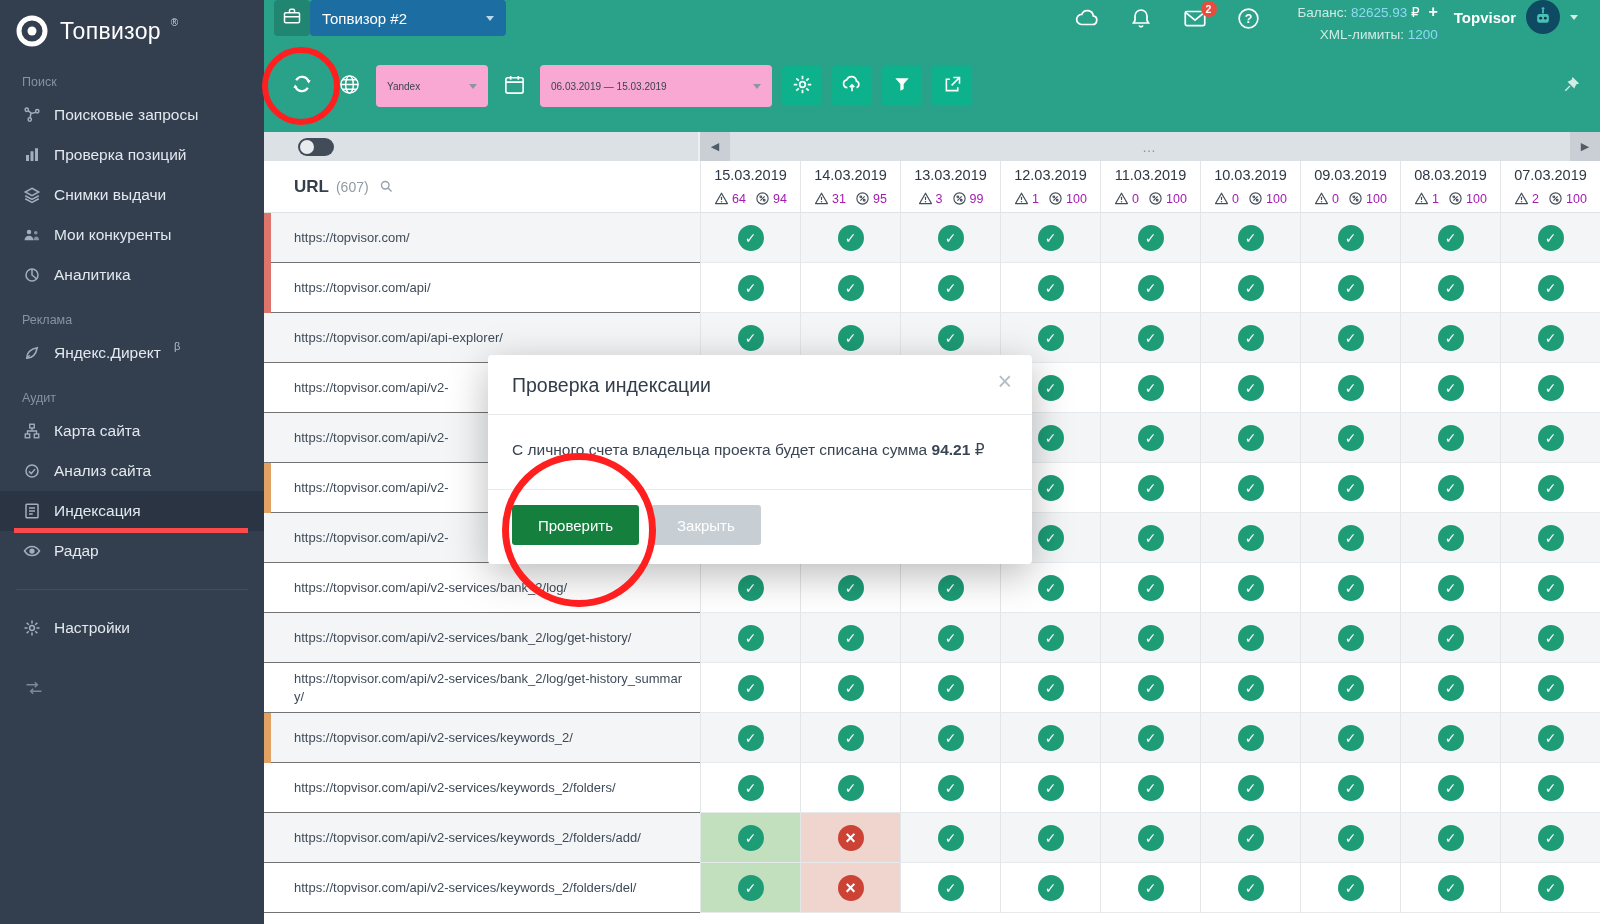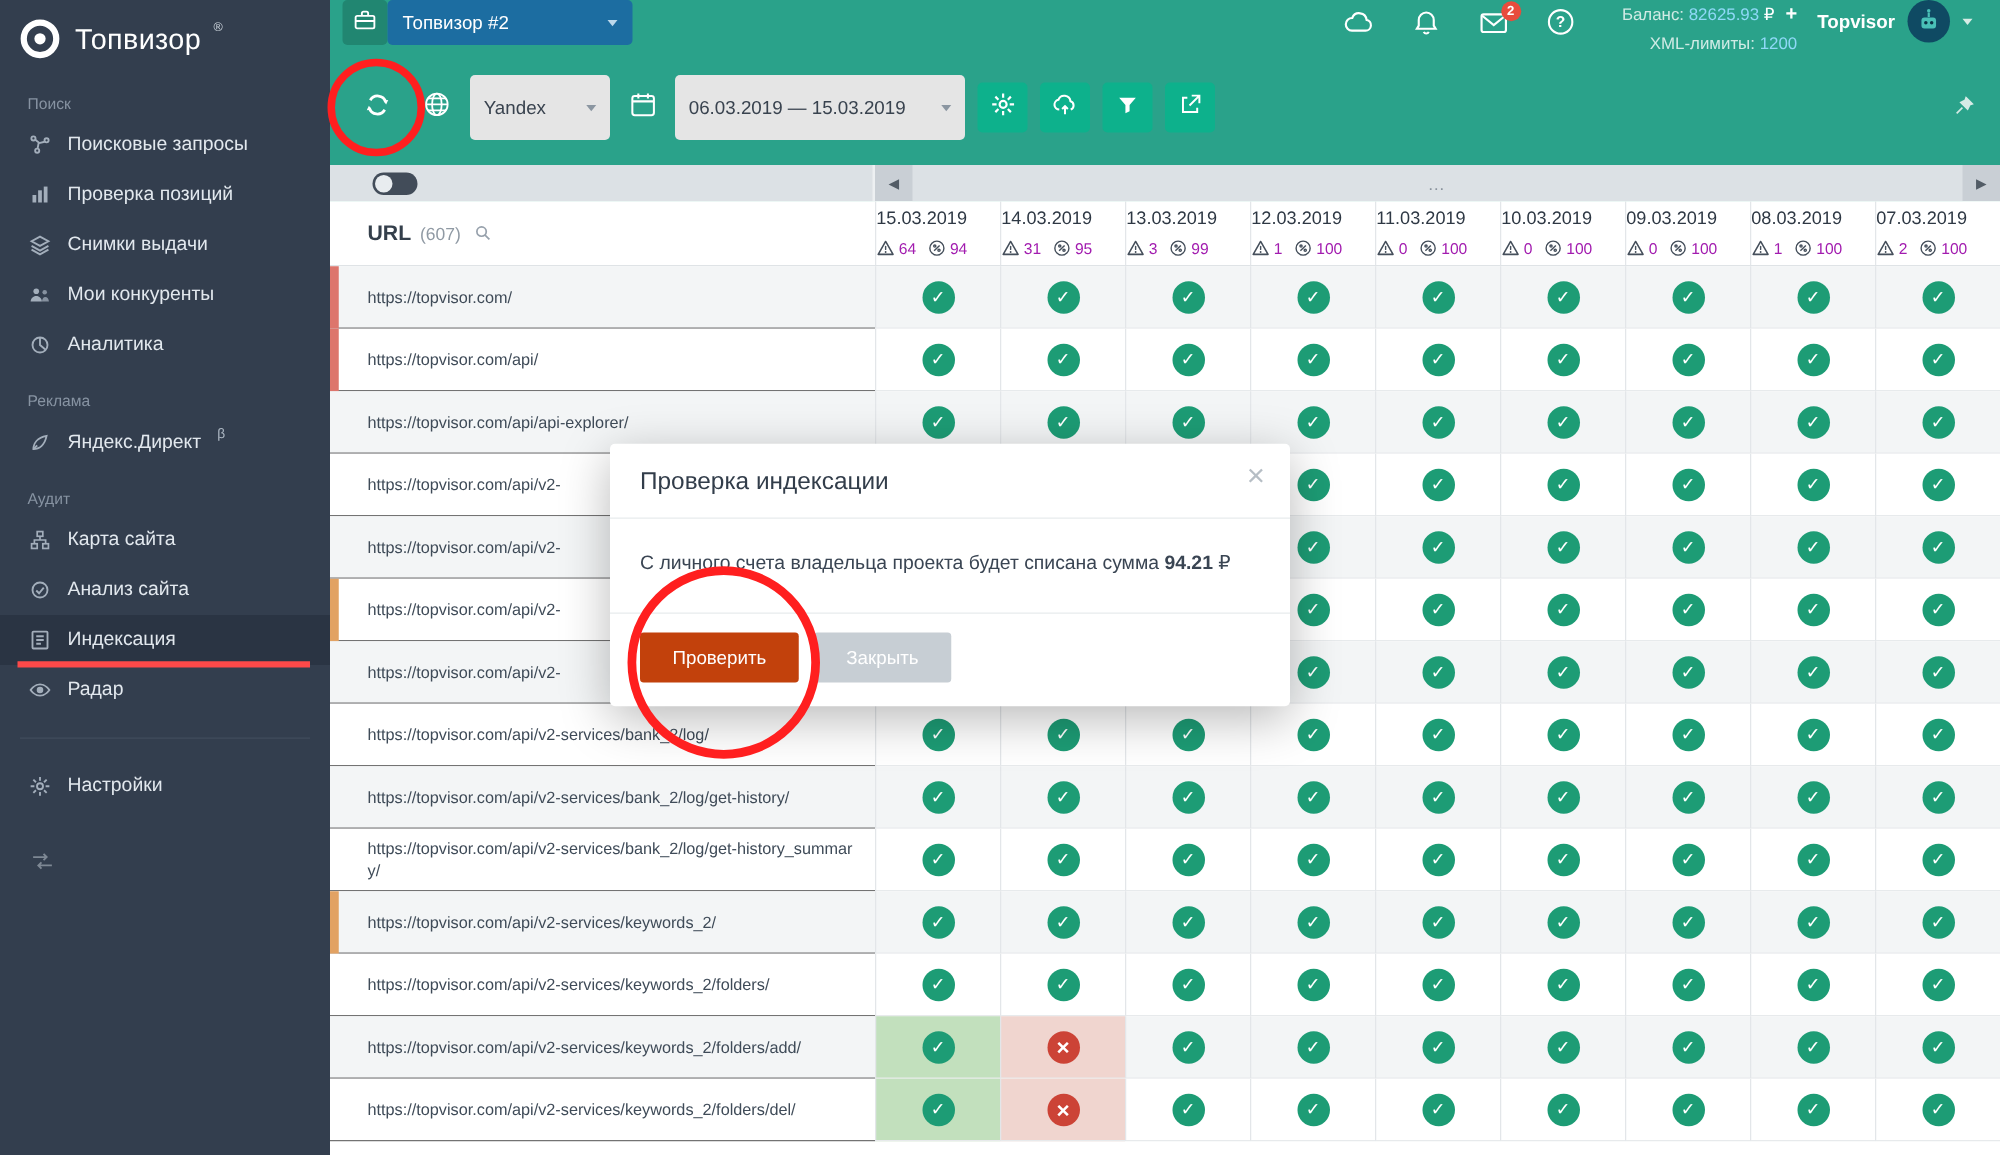--- a/index.html
+++ b/index.html
@@ -34,21 +34,21 @@
   .balance .cur{color:#fff;}
   .balance .plus{color:#fff;font-size:16px;font-weight:bold;margin-left:5px;cursor:pointer;}
   .user{display:flex;align-items:center;gap:10px;color:#fff;font-weight:bold;font-size:15px;margin-right:6px;}
   .avatar{width:34px;height:34px;border-radius:50%;background:#0f4a63;display:flex;align-items:center;justify-content:center;overflow:hidden;}
   .caret{width:0;height:0;border-left:4.5px solid transparent;border-right:4.5px solid transparent;border-top:5.5px solid currentColor;display:inline-block;}
 
   
   .toolbar{position:absolute;top:64px;left:0;right:0;height:44px;display:flex;align-items:center;padding:0 18px;gap:10px;}
   .tool-btn{width:40px;height:40px;display:flex;align-items:center;justify-content:center;border-radius:4px;cursor:pointer;}
   .tool-btn.green{background:#0db18c;}
-  .wsel{background:#e5e5e5;border-radius:4px;height:52px;display:flex;align-items:center;justify-content:space-between;padding:0 11px;color:#39434f;font-size:15px;cursor:pointer;}
+  .wsel{background:#f9a8d4;border-radius:4px;height:42px;display:flex;align-items:center;justify-content:space-between;padding:0 11px;color:#39434f;font-size:10px;cursor:pointer;}
   .wsel .caret{color:#8b96a1;}
   .sel-engine{width:112px;}
   .sel-dates{width:232px;}
   .globe-wrap{width:34px;display:flex;justify-content:center;}
   .cal-wrap{width:32px;display:flex;justify-content:center;}
   .pin{margin-left:auto;cursor:pointer;opacity:.9;}
 
   
   .table-nav{position:absolute;top:132px;left:0;right:0;height:29px;display:flex;}
   .nav-left{width:436px;background:#dce1e5;display:flex;align-items:center;padding-left:34px;border-right:2px solid #edf0f2;}
@@ -58,21 +58,21 @@
   .nav-arrow{width:30px;height:29px;background:#c9cfd5;display:flex;align-items:center;justify-content:center;color:#525c66;font-size:11px;cursor:pointer;}
   .nav-ellipsis{flex:1;text-align:center;color:#8a939d;font-size:14px;letter-spacing:2px;}
 
   
   .table{position:absolute;top:161px;left:0;right:0;bottom:0;background:#fff;overflow:hidden;}
   .thead{display:grid;grid-template-columns:436px repeat(9,1fr);height:52px;border-bottom:1px solid #dfe3e6;background:#fff;}
   .url-head{display:flex;align-items:center;padding-left:30px;gap:7px;}
   .url-title{font-size:17px;font-weight:bold;color:#343f4b;}
   .url-count{font-size:14px;color:#909aa4;}
   .mag{margin-left:3px;cursor:pointer;display:flex;}
-  .date-col{border-left:1px solid #e3e6e9;display:flex;flex-direction:column;align-items:flex-start;justify-content:center;gap:8px;cursor:pointer;}
+  .date-col{border-left:1px solid #e3e6e9;display:flex;flex-direction:column;align-items:center;justify-content:center;gap:8px;cursor:pointer;}
   .date-text{font-size:14.5px;color:#2e3844;}
   .date-meta{display:flex;gap:9px;align-items:center;}
   .meta-item{display:flex;align-items:center;gap:3px;font-size:12.5px;color:#a21caf;}
   .meta-icon{display:flex;}
   .trow{display:grid;grid-template-columns:436px repeat(9,1fr);min-height:50px;position:relative;}
   .trow.odd{background:#f3f5f6;}
   .trow.even{background:#fff;}
   .url-cell{display:flex;align-items:center;padding:6px 10px 6px 30px;border-bottom:1px solid #737373;cursor:pointer;}
   .url-text{font-size:13px;color:#3f4b58;word-break:break-all;line-height:1.35;max-width:394px;}
   .scell{border-left:1px solid #e3e6e9;border-bottom:1px solid #e7eaec;display:flex;align-items:center;justify-content:center;cursor:pointer;}
@@ -86,21 +86,21 @@
   .marker.orange{background:#e2a263;}
 
   
   .modal{position:absolute;left:488px;top:355px;width:544px;background:#fff;border-radius:4px;box-shadow:0 10px 40px rgba(0,0,0,.28);z-index:20;}
   .modal-head{padding:19px 24px 17px;border-bottom:1px solid #e8ebed;position:relative;}
   .modal-title{font-size:19.5px;color:#323d4a;}
   .modal-close{position:absolute;right:20px;top:14px;color:#b6bec5;font-size:25px;cursor:pointer;line-height:1;}
   .modal-body{padding:26px 24px 30px;font-size:15.5px;color:#3a4553;}
   .modal-foot{padding:15px 24px 19px;border-top:1px solid #e8ebed;display:flex;gap:12px;}
   .btn{height:40px;padding:0 26px;border:none;border-radius:3px;font-size:15px;color:#fff;cursor:pointer;font-family:inherit;}
-  .btn-confirm{background:#c2410c;}
+  .btn-confirm{background:#15803d;}
   .btn-cancel{background:#c7ced4;}
 
   
   .anno{position:absolute;border:6px solid #ff1f1f;border-radius:50%;z-index:30;pointer-events:none;}
   .anno1{left:262px;top:47px;width:78px;height:78px;}
   .anno2{left:502px;top:453px;width:154px;height:154px;border-width:7px;}
 </style>
 </head>
 <body>
 

